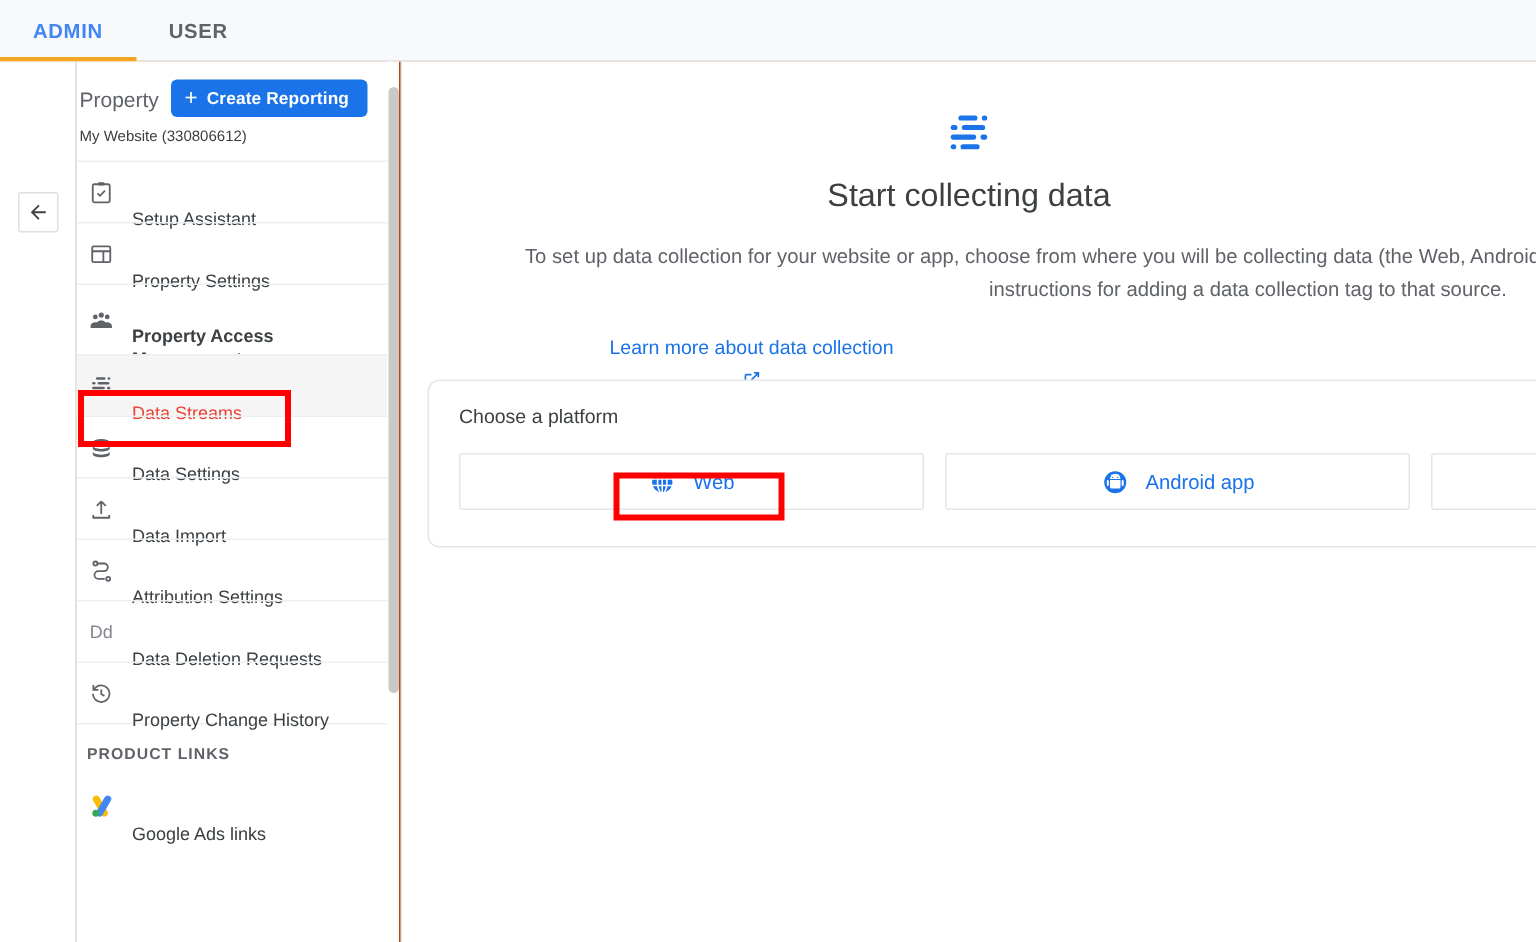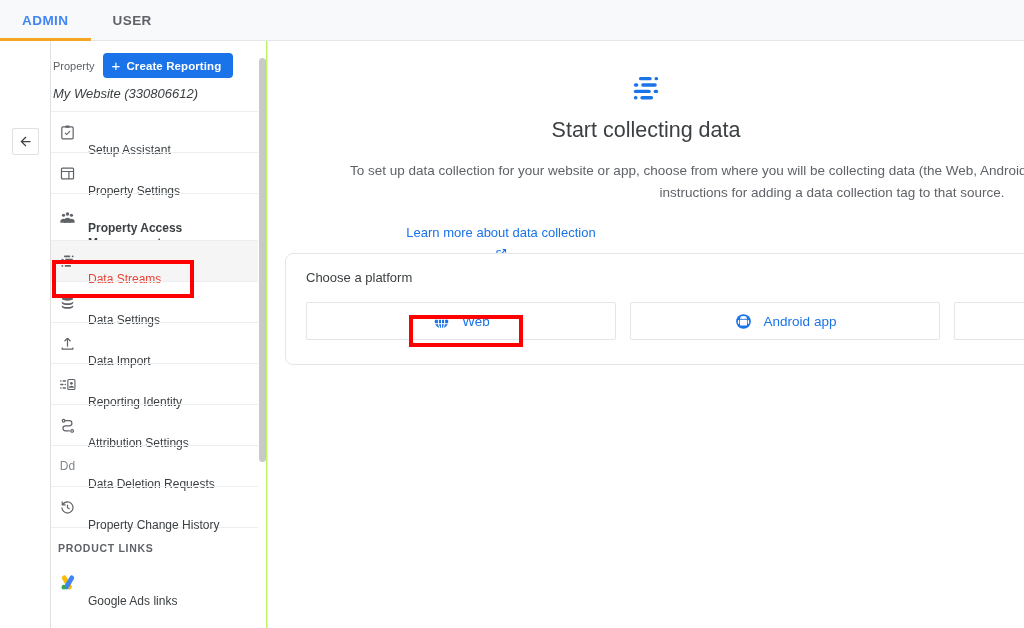--- a/index.html
+++ b/index.html
@@ -5,21 +5,21 @@
   * { box-sizing: border-box; }
   html, body {
     margin: 0; padding: 0;
     width: 1024px; height: 628px;
     overflow: hidden;
     background: #ffffff;
     font-family: "Liberation Sans", sans-serif;
     -webkit-font-smoothing: antialiased;
   }
 
-  #app { position: relative; width: 1024px; height: 628px; background: #bef264; }
+  #app { position: relative; width: 1024px; height: 628px; background: #c2410c; }
 
   
   .tabbar {
     position: absolute; left: 0; top: 0; width: 1024px; height: 41px;
     background: #f8f9fa;
     border-bottom: 1px solid #e4e6e8;
     display: flex; align-items: stretch;
   }
   .tab {
     display: flex; align-items: center; justify-content: center;
@@ -55,35 +55,35 @@
   .sidebar {
     position: absolute; left: 51px; top: 41px; width: 211px; height: 587px;
     background: #fff; overflow: hidden;
   }
   .sidebar-inner { padding: 0; }
 
   .prop-head {
     display: flex; align-items: center; gap: 8px;
     padding: 12px 10px 6px 2px;
   }
-  .prop-label { font-size: 11px; color: #5f6368; }
+  .prop-label { font-size: 14px; color: #5f6368; }
   .create-btn {
     display: inline-flex; align-items: center; gap: 6px;
     background: #1a73e8; color: #fff;
     border: none; border-radius: 4px;
     padding: 5px 12px 5px 9px;
     font-size: 11.5px; font-weight: 700; letter-spacing: .1px;
     font-family: "Liberation Sans", sans-serif;
     cursor: pointer; white-space: nowrap;
   }
   .plus-glyph { font-size: 15px; font-weight: 400; line-height: 1; }
 
   .prop-name {
-    font-size: 13px; color: #3c4043;
-    padding: 2px 10px 10px 2px; white-space: nowrap; font-style: italic;
+    font-size: 10px; color: #3c4043;
+    padding: 2px 10px 10px 2px; white-space: nowrap;
   }
 
   .nav-item {
     display: flex; align-items: center; gap: 11px;
     height: 41px; padding: 0 10px 0 7px;
     border-top: 1px solid #eceff1;
     font-size: 12px; color: #3c4043;
     cursor: pointer; position: relative;
   }
   .nav-item.tall { height: 47px; font-weight: bold; }
@@ -271,36 +271,20 @@
       <div class="nav-item">
         <span class="ico">
           <svg width="17" height="17" viewBox="0 0 24 24" fill="none" stroke="#5f6368" stroke-width="1.7">
             <path d="M12 16.5V4.5M12 4.5L7.8 8.8M12 4.5l4.2 4.3"></path>
             <path d="M4.5 17.5v2.5h15v-2.5"></path>
           </svg>
         </span>
         <span class="lbl">Data Import</span>
       </div>
 
-      <div class="nav-item">
-        <span class="ico">
-          <svg width="17" height="17" viewBox="0 0 24 24" fill="#5f6368">
-            <rect x="1.5" y="6" width="2.2" height="2" rx="1"></rect>
-              <rect x="5" y="6" width="5" height="2" rx="1"></rect>
-            <rect x="1.5" y="11" width="5" height="2" rx="1"></rect>
-              <rect x="7.8" y="11" width="2.2" height="2" rx="1"></rect>
-            <rect x="1.5" y="16" width="2.2" height="2" rx="1"></rect>
-              <rect x="5" y="16" width="5" height="2" rx="1"></rect>
-            <rect x="12.5" y="5" width="10" height="14" rx="1.5" fill="none" stroke="#5f6368" stroke-width="1.6"></rect>
-            <circle cx="17.5" cy="10.4" r="1.9"></circle>
-            <path d="M13.9 16.6c0-2 1.7-3 3.6-3s3.6 1 3.6 3z"></path>
-          </svg>
-        </span>
-        <span class="lbl">Reporting Identity</span>
-      </div>
 
       <div class="nav-item">
         <span class="ico">
           <svg width="17" height="17" viewBox="0 0 24 24" fill="none" stroke="#5f6368" stroke-width="1.7">
             <circle cx="6.5" cy="5.2" r="1.9"></circle>
             <path d="M8.4 5.2h6.2a3.6 3.6 0 010 7.2H9.2a3.6 3.6 0 000 7.2h6"></path>
             <circle cx="18.5" cy="19.6" r="1.9"></circle>
           </svg>
         </span>
         <span class="lbl">Attribution Settings</span>

